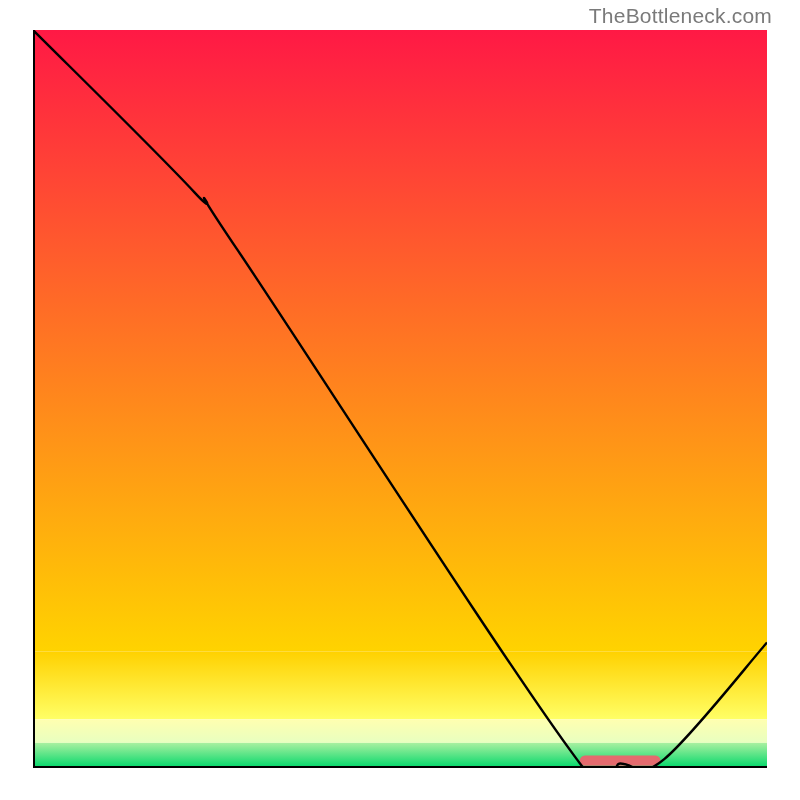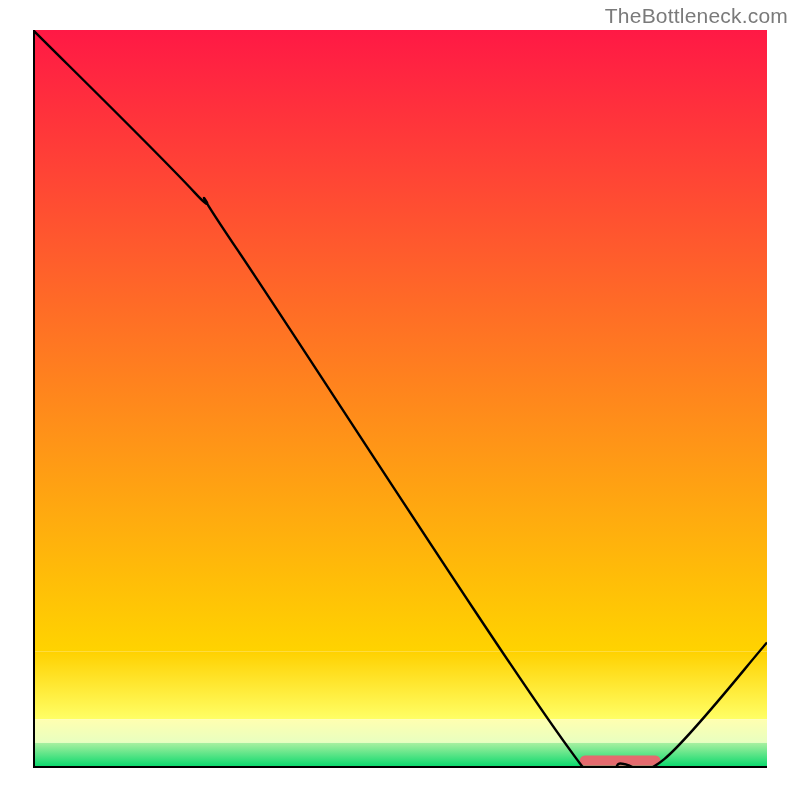--- a/index.html
+++ b/index.html
@@ -10,21 +10,21 @@
   }
   .stage {
     position: relative;
     width: 800px;
     height: 800px;
     overflow: hidden;
   }
   .watermark {
     position: absolute;
     top: 4px;
-    right: 12px;
+    right: 28px;
     color: #7a7a7a;
     font-size: 21px;
     font-weight: 400;
     letter-spacing: 0.2px;
   }
   .plot {
     position: absolute;
     left: 33px;
     top: 30px;
     width: 734px;

